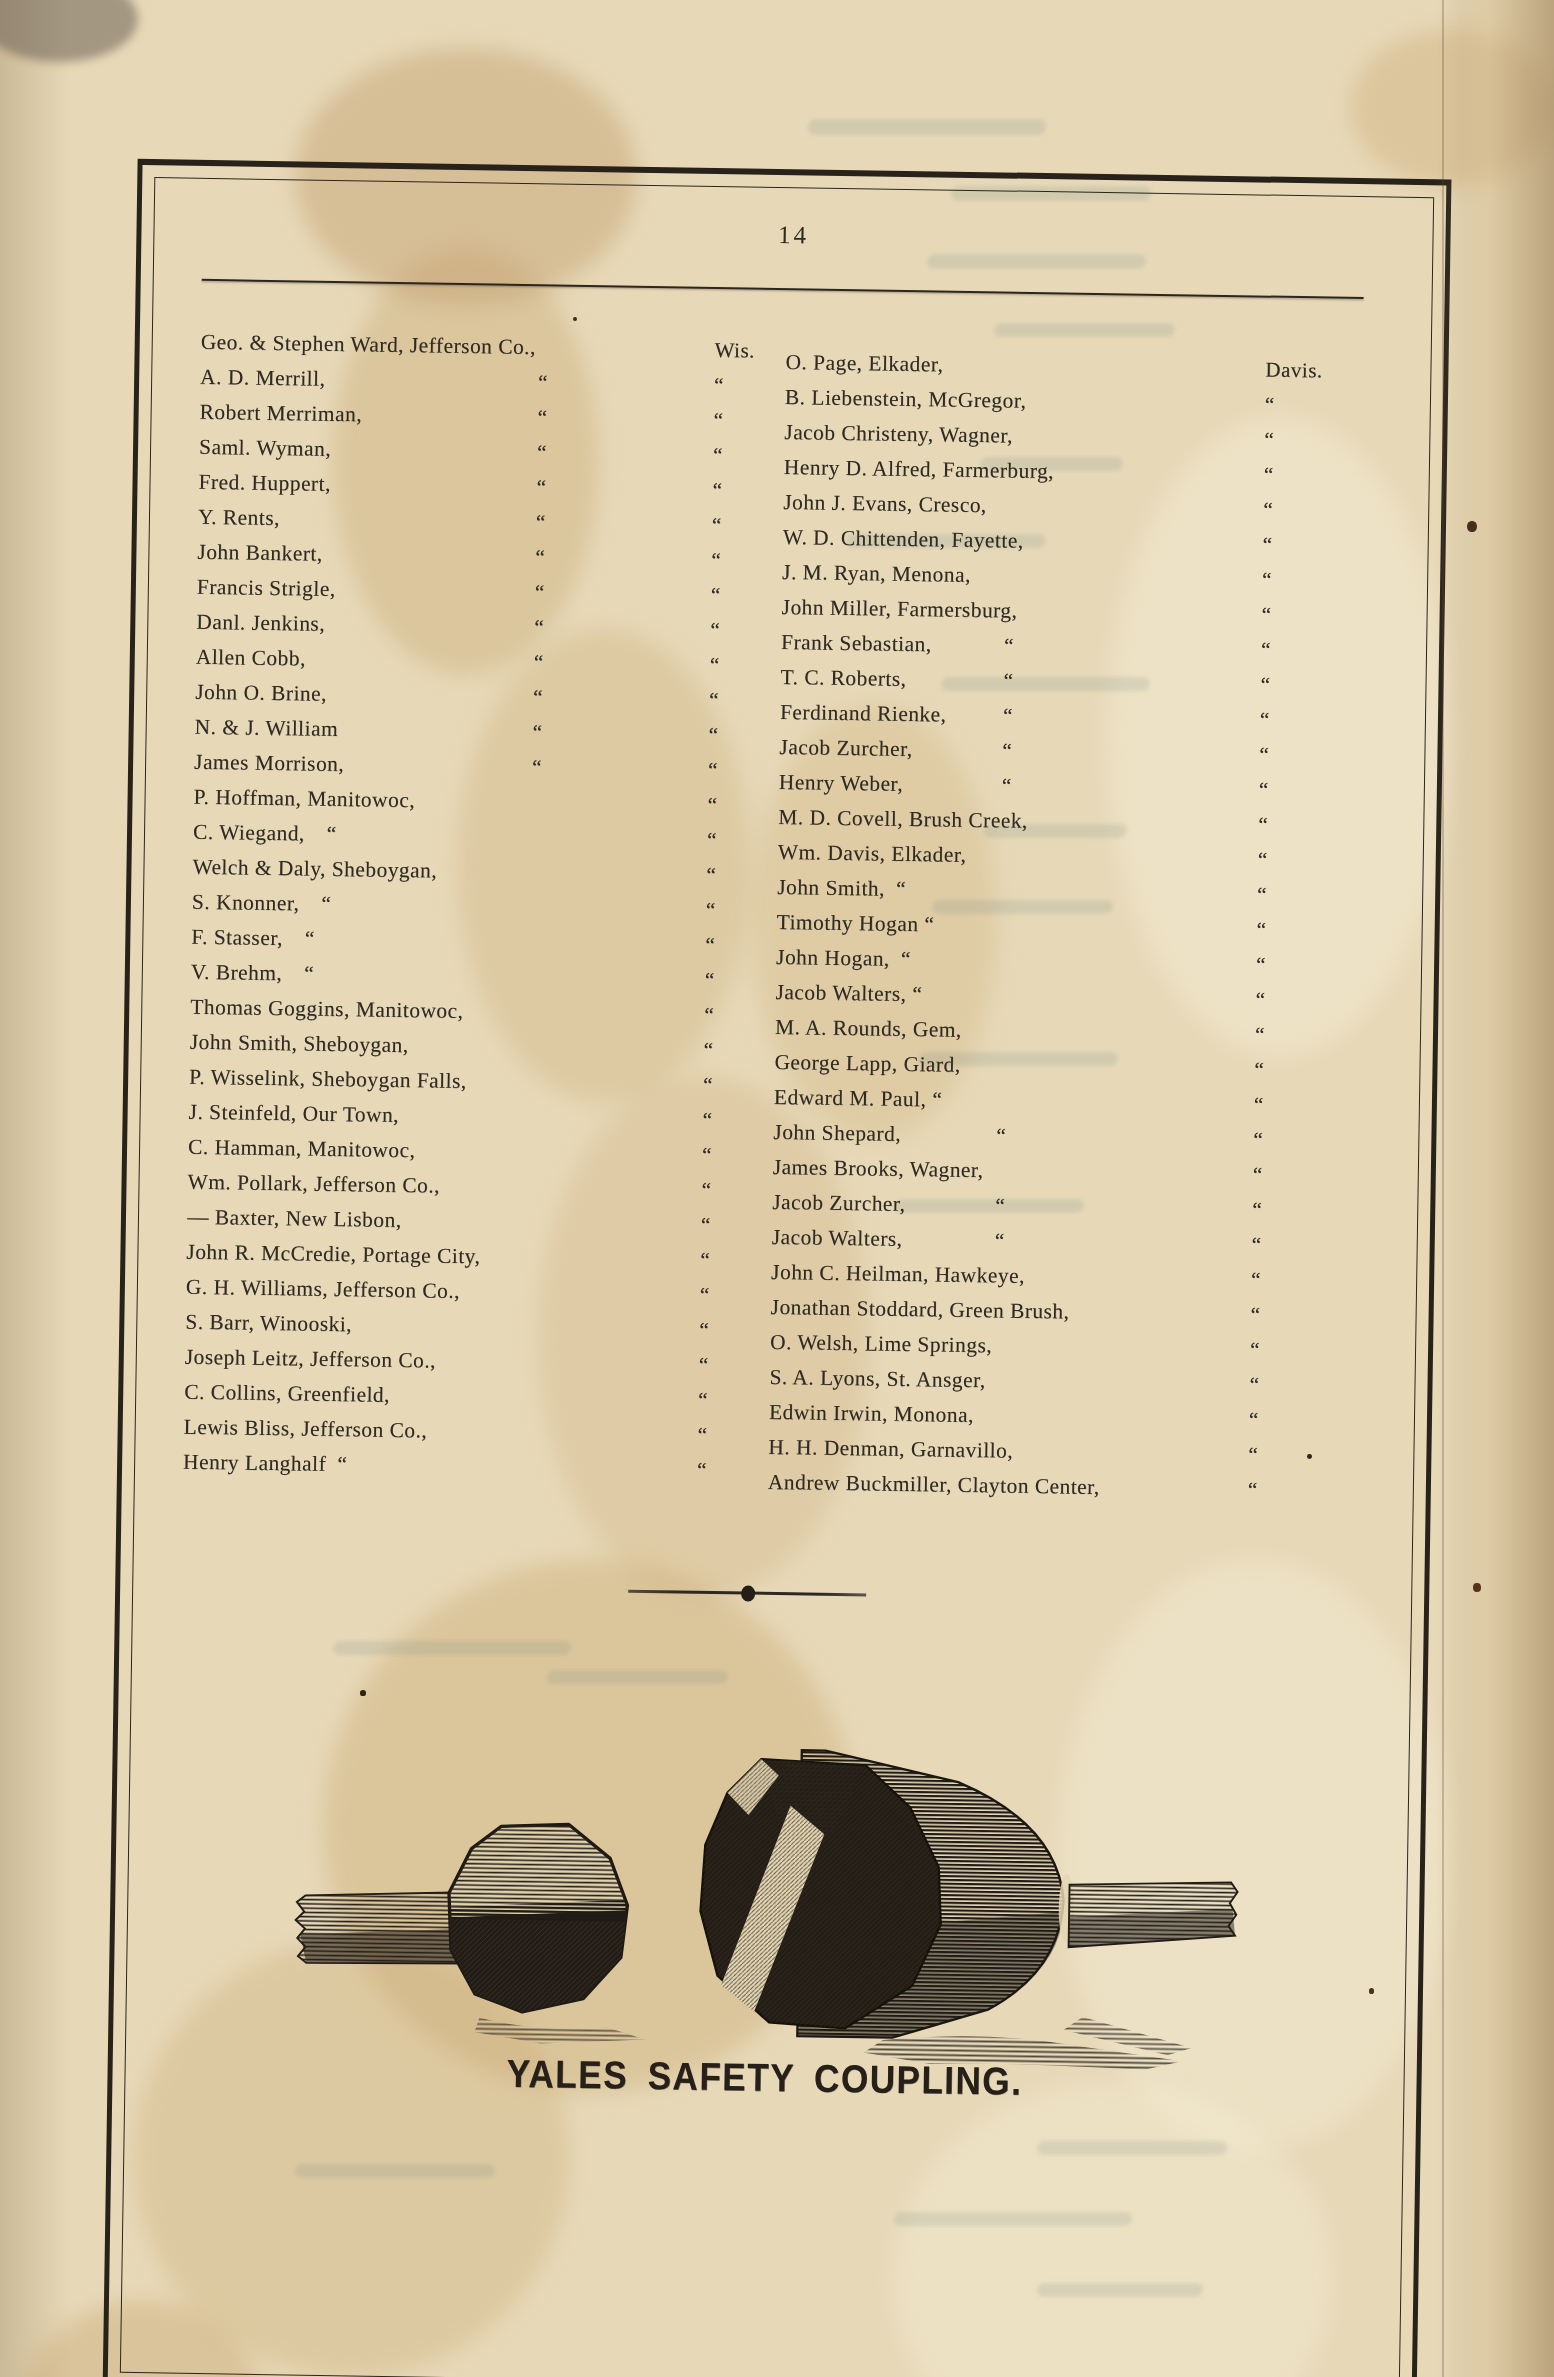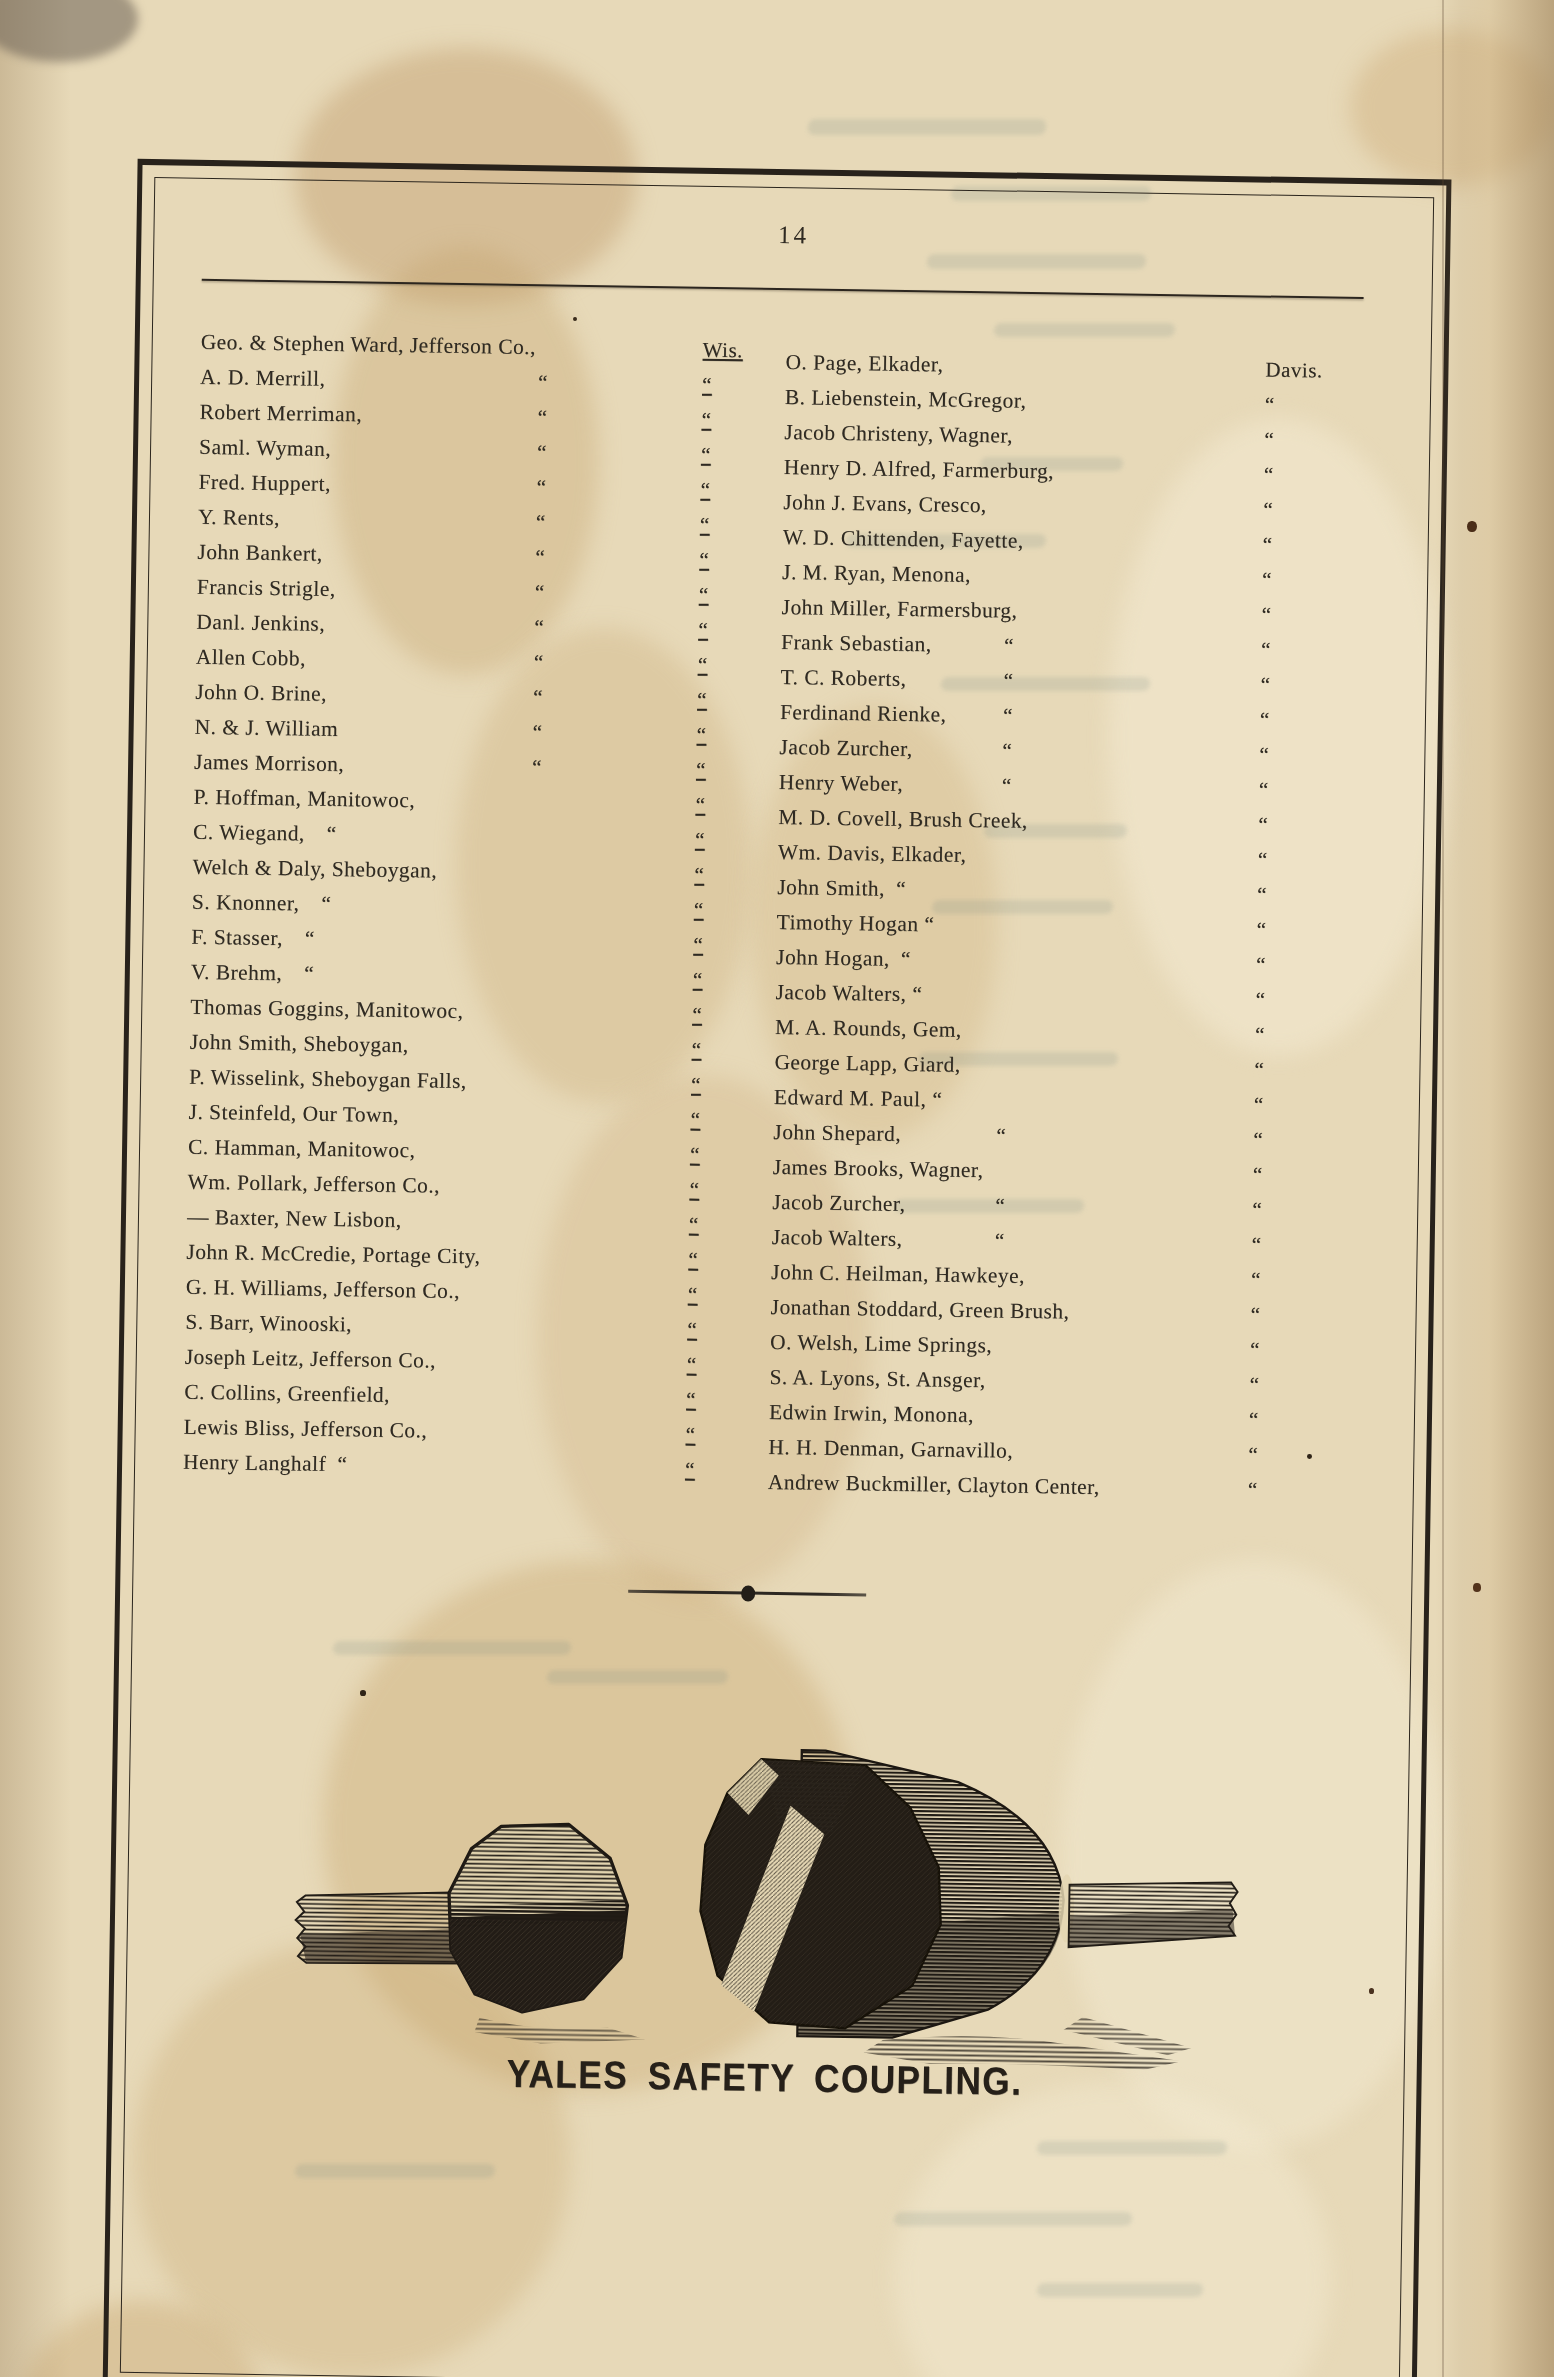--- a/index.html
+++ b/index.html
@@ -33,21 +33,21 @@
   
   .columns{position:absolute;top:159px;left:0;width:100%;}
   .col{position:absolute;top:0;}
   .col.left{left:61px;width:575px;}
   .col.right{left:646px;top:10.5px;width:632px;}
   .row{position:relative;height:35px;line-height:35px;white-space:nowrap;
     font-size:21.4px;letter-spacing:0.5px;color:#2f2a22;
     text-shadow:0.3px 0.3px 0 rgba(47,42,34,.35);}
   .row .n{display:inline-block;}
   .row .d,.row .s{position:absolute;top:0;font-size:21px;}
-  .col.left .d{left:338px;} .col.left .s{left:502px;text-decoration:underline;}
+  .col.left .d{left:338px;} .col.left .s{left:514px;}
   .col.right .d{left:223px;} .col.right .s{left:480px;}
   
   .divider{position:absolute;top:1417px;left:508px;width:238px;height:2.9px;
     background:linear-gradient(90deg,rgba(45,40,34,.75),#2d2822 20%,#2d2822 80%,rgba(45,40,34,.75));}
   .divider .dot{position:absolute;left:113px;top:-6.2px;width:14.3px;height:16px;
     background:#231e18;border-radius:50%;}
   
   .engraving{position:absolute;left:161px;top:1533px;width:975px;height:361px;}
   
   .caption{position:absolute;top:1882px;left:0;width:100%;text-align:center;

